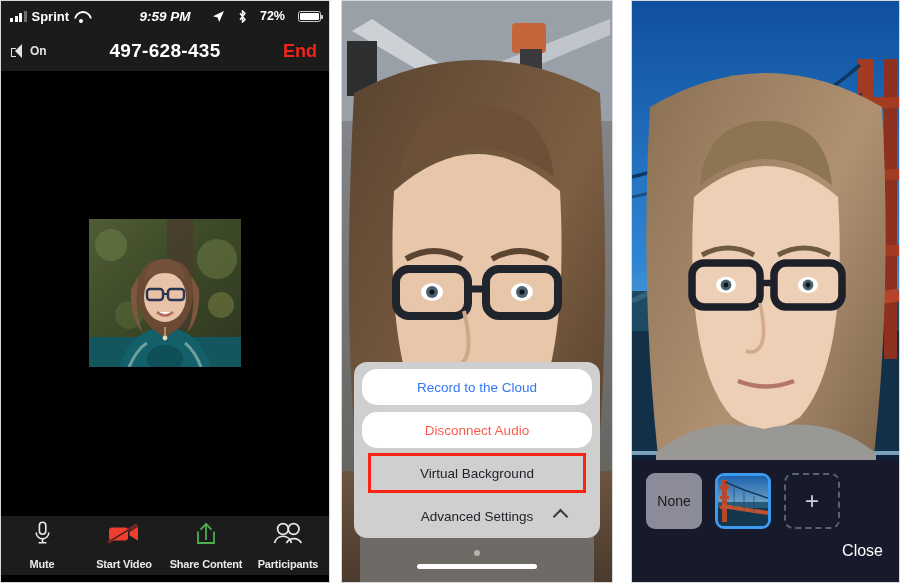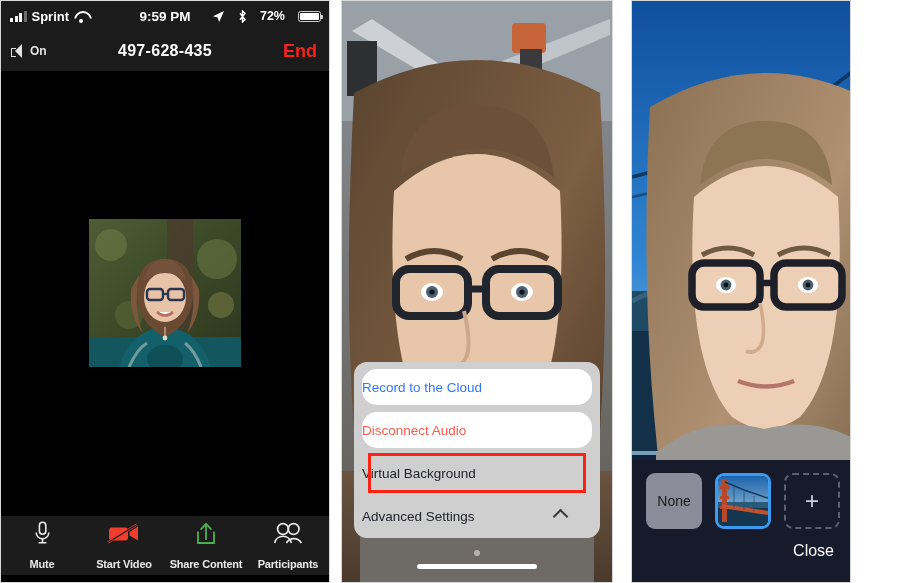--- a/index.html
+++ b/index.html
@@ -4,27 +4,27 @@
 <style>
   html,body{margin:0;padding:0;background:#ffffff;}
   body{width:900px;height:583px;font-family:"Liberation Sans",sans-serif;overflow:hidden;}
   .stage{position:relative;width:900px;height:583px;background:#ffffff;}
 
   
   .phone{position:absolute;top:0;height:583px;background:#000;overflow:hidden;
          border:1px solid #d8d8d8;box-sizing:border-box;}
   .p1{left:0;width:330px;padding-left:43px;}
   .p2{left:341px;width:272px;}
-  .p3{left:631px;width:220px;}
+  .p3{left:631px;width:269px;}
 
   
   .statusbar{position:absolute;left:0;top:0;width:100%;height:30px;background:#1b1b1b;
              display:flex;align-items:center;color:#fff;font-size:13px;font-weight:bold;}
   .sb-left{display:flex;align-items:center;gap:5px;margin-left:9px;}
-  .sb-center{position:absolute;left:0;right:0;text-align:center;font-size:13.5px;}
+  .sb-center{position:absolute;left:0;right:0;text-align:center;font-size:13.5px;font-style:italic;}
   .sb-right{position:absolute;right:8px;display:flex;align-items:center;gap:13px;font-size:12.5px;}
   .bars{display:flex;align-items:flex-end;gap:1.5px;height:11px;}
   .bars i{display:block;width:3px;background:#fff;border-radius:.5px;}
   .bars i:nth-child(1){height:4px;}
   .bars i:nth-child(2){height:6px;}
   .bars i:nth-child(3){height:8.5px;}
   .bars i:nth-child(4){height:11px;background:#6e6e6e;}
   .wifi{position:relative;width:14px;height:11px;}
   .wifi:before{content:"";position:absolute;left:0;top:0;width:14px;height:14px;
      border:2.2px solid #fff;border-radius:50%;clip-path:polygon(0 0,100% 0,100% 45%,0 45%);}
@@ -33,42 +33,42 @@
   .battery span{display:block;height:100%;background:#fff;border-radius:1px;}
   .battery:after{content:"";position:absolute;right:-3.2px;top:3px;width:2px;height:4px;background:#cfcfcf;border-radius:0 1px 1px 0;}
 
   .callbar{position:absolute;left:0;top:30px;width:100%;height:40px;background:#1b1b1b;
            display:flex;align-items:center;}
   .callbar .spk{display:flex;align-items:center;gap:4px;margin-left:10px;color:#e3e3e3;font-size:12px;font-weight:bold;}
   .spk-ico{width:15px;height:14px;position:relative;}
   .spk-ico:before{content:"";position:absolute;left:0;top:3.5px;width:4px;height:7px;border:1.6px solid #e3e3e3;border-right:none;}
   .spk-ico:after{content:"";position:absolute;left:4px;top:0;width:0;height:0;
       border-top:7px solid transparent;border-bottom:7px solid transparent;border-right:7px solid #e3e3e3;}
-  .callid{position:absolute;left:0;right:0;text-align:center;color:#fff;font-size:16px;font-weight:bold;letter-spacing:.3px;}
+  .callid{position:absolute;left:0;right:0;text-align:center;color:#fff;font-size:19px;font-weight:bold;letter-spacing:.3px;}
   .endbtn{position:absolute;right:12px;color:#f5231d;font-size:18px;font-weight:bold;}
 
   .videostage{position:absolute;left:0;top:70px;right:0;bottom:66px;background:#000;}
   .thumb{position:absolute;left:88px;top:148px;width:152px;height:148px;overflow:hidden;}
   .thumb svg{display:block;}
 
   .toolbar{position:absolute;left:0;bottom:7px;width:100%;height:59px;background:#1c1c1c;
            display:flex;align-items:center;}
   .tb-item{flex:1;display:flex;flex-direction:column;align-items:center;justify-content:center;
            gap:12px;height:100%;position:relative;}
   .tb-label{color:#e9e9e9;font-size:11px;font-weight:bold;letter-spacing:-.2px;}
   .tb-ico{height:25px;display:flex;align-items:center;justify-content:center;}
   .hl-red{outline:3px solid #fb2e1c;outline-offset:-2px;background:#1c1c1c;}
   .dots{display:flex;gap:5px;}
   .dots i{width:6px;height:6px;border-radius:50%;background:#fff;display:block;}
 
   
   .camfeed{position:absolute;inset:0;}
   .sheet{position:absolute;left:12px;right:12px;bottom:44px;background:#cfcfcf;border-radius:13px;
          padding:7px 8px 0 8px;box-sizing:border-box;}
-  .sheet-row{height:36px;border-radius:15px;display:flex;align-items:center;
+  .sheet-row{height:36px;border-radius:15px;display:flex;align-items:center;justify-content:center;
              font-size:13.5px;margin-bottom:7px;position:relative;}
   .sheet-row.white{background:#fff;}
   .sheet-row.gray{background:#cfcfcf;}
   .sheet-row.flat{background:transparent;margin-bottom:4px;}
   .chev-up{position:absolute;right:26px;width:9px;height:9px;border-left:2px solid #3a3a3a;
            border-top:2px solid #3a3a3a;transform:rotate(45deg);}
   .hl-red2{position:absolute;left:6px;right:6px;height:40px;border:3px solid #fb2414;box-sizing:border-box;}
   .homebar{position:absolute;left:50%;transform:translateX(-50%);bottom:13px;width:120px;height:5px;
            background:#fff;border-radius:3px;}
   .pagedot{position:absolute;left:50%;transform:translateX(-50%);bottom:26px;width:6px;height:6px;

